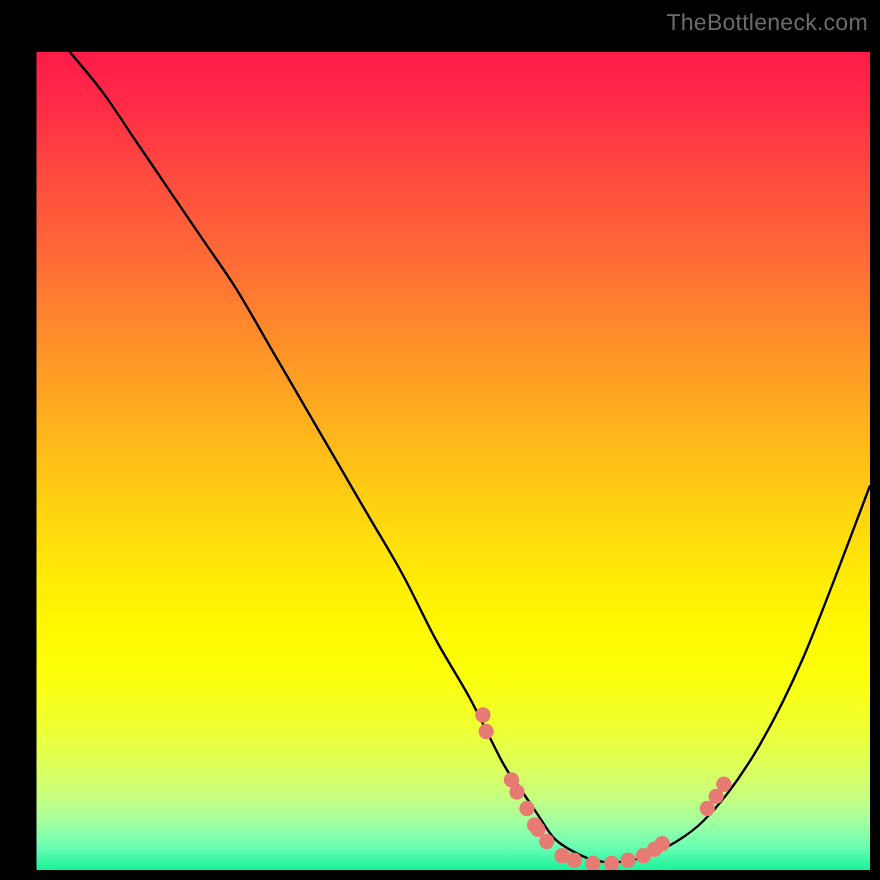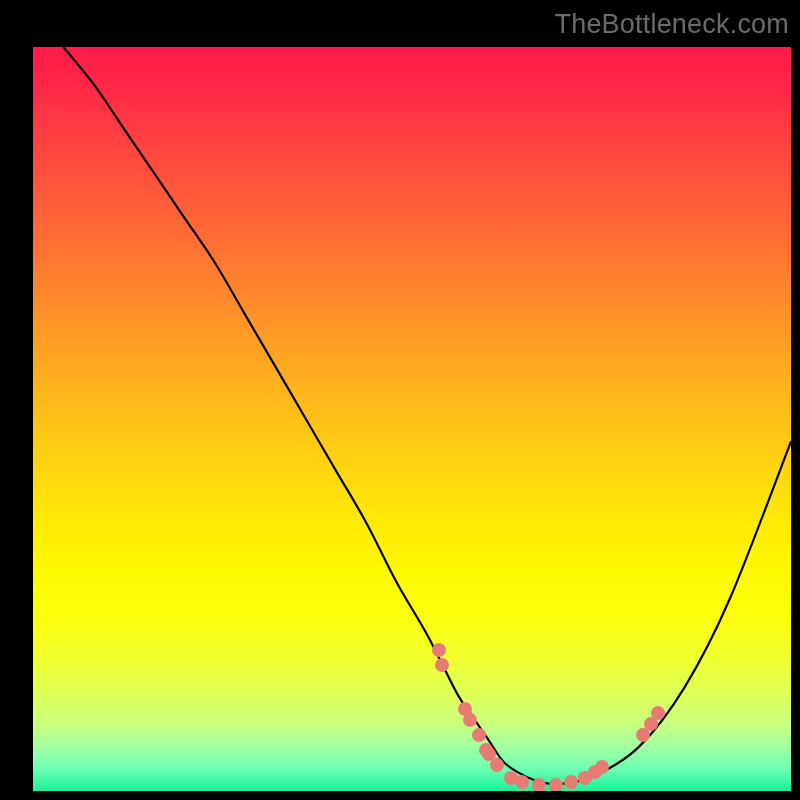--- a/index.html
+++ b/index.html
@@ -36,21 +36,21 @@
       #c8ff7e 91%,
       #a4ffa0 94%,
       #6effb4 97%,
       #1bf29a 100%
     );
   }
   .watermark {
     position: absolute;
     right: 11px; top: 9px;
     color: #6c6c6c;
-    font-size: 27px;
+    font-size: 21px;
     font-weight: 400;
     letter-spacing: 0.2px;
   }
   svg.curve {
     position: absolute;
     left: 0; top: 0;
     width: 100%; height: 100%;
     pointer-events: none;
   }
   .dot {

